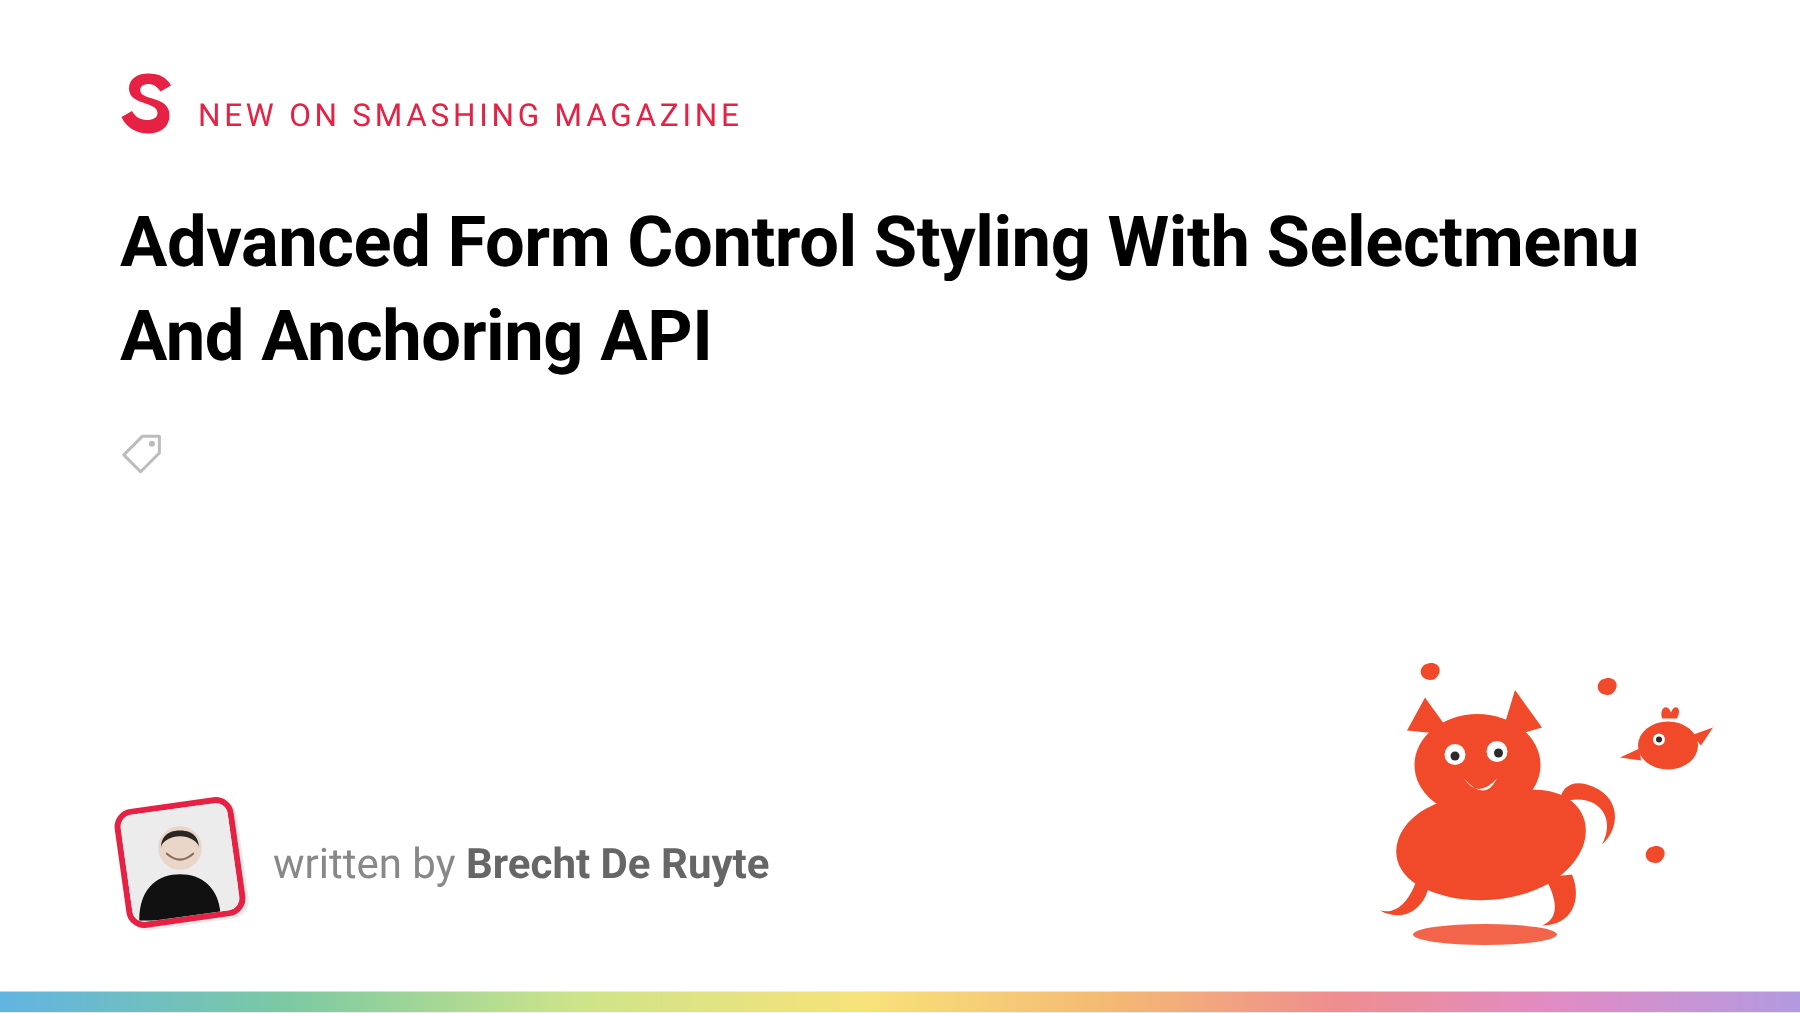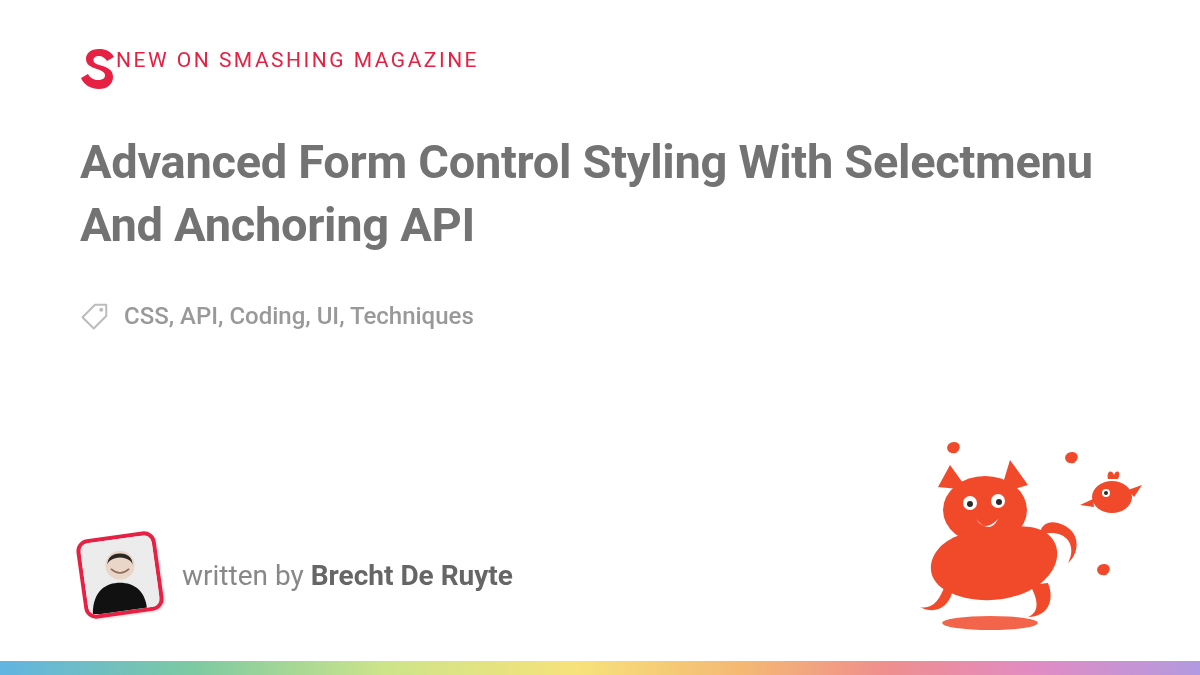--- a/index.html
+++ b/index.html
@@ -13,40 +13,40 @@
     background: #ffffff;
     font-family: -apple-system, BlinkMacSystemFont, "Segoe UI", Roboto, Helvetica, Arial, sans-serif;
     position: relative;
     overflow: hidden;
   }
   .content {
     padding: 48px 80px 0 80px;
   }
   .kicker {
     display: flex;
-    align-items: flex-start;
-    gap: 0;
+    align-items: flex-end;
+    gap: 16px;
     margin-bottom: 40px;
   }
   .logo-s {
     width: 36px;
     height: 42px;
   }
   .kicker-text {
     color: #e62143;
     font-size: 21px;
     font-weight: 400;
     letter-spacing: 2.5px;
   }
   .title {
-    color: #737373;
+    color: #000000;
     font-size: 47px;
     font-weight: 700;
     line-height: 1.35;
-    margin-bottom: 44px;
+    margin-bottom: 30px;
     letter-spacing: -0.3px;
   }
   .tags {
     display: flex;
     align-items: center;
     gap: 14px;
     color: #999999;
     font-size: 24px;
     font-weight: 500;
   }
@@ -124,21 +124,20 @@
     <div class="kicker-text">NEW ON SMASHING MAGAZINE</div>
   </div>
 
   <h1 class="title">Advanced Form Control Styling With Selectmenu And Anchoring API</h1>
 
   <div class="tags">
     <svg class="tag-icon" viewBox="0 0 24 24">
       <path fill="none" stroke="#bcbcbc" stroke-width="1.6" stroke-linejoin="round" d="M12 3 L21 3 L21 12 L11 22 L2 13 Z"></path>
       <circle cx="17" cy="7" r="1.6" fill="#bcbcbc"></circle>
     </svg>
-    <span>CSS, API, Coding, UI, Techniques</span>
   </div>
 </div>
 
 <div class="author-row">
   <div class="avatar-frame">
     <svg class="avatar-inner" viewBox="0 0 80 80">
       <rect width="80" height="80" fill="#ececec"></rect>
       <circle cx="40" cy="30" r="15" fill="#e9d6c8"></circle>
       <path d="M40 18 C30 18 27 24 27 30 C27 26 33 22 40 22 C47 22 53 26 53 30 C53 24 50 18 40 18 Z" fill="#2a2622"></path>
       <path d="M12 80 C12 56 26 48 40 48 C54 48 68 56 68 80 Z" fill="#111111"></path>

